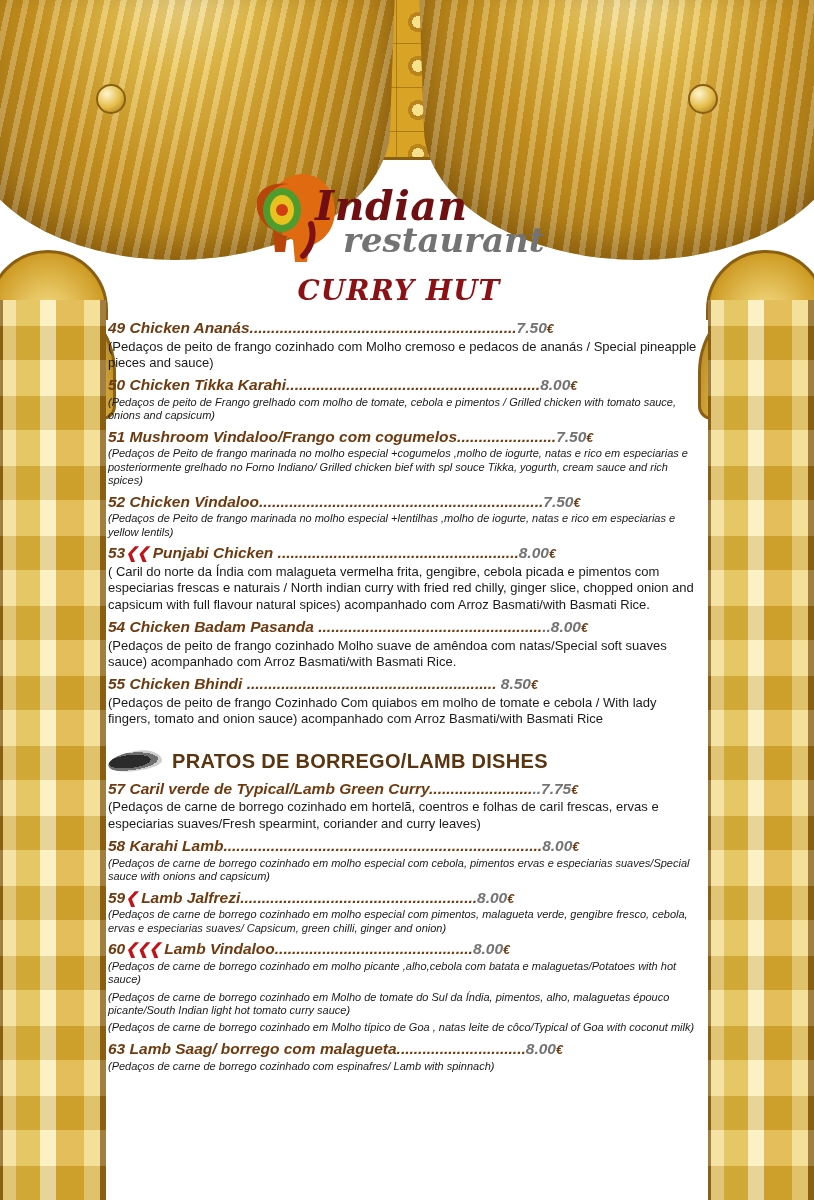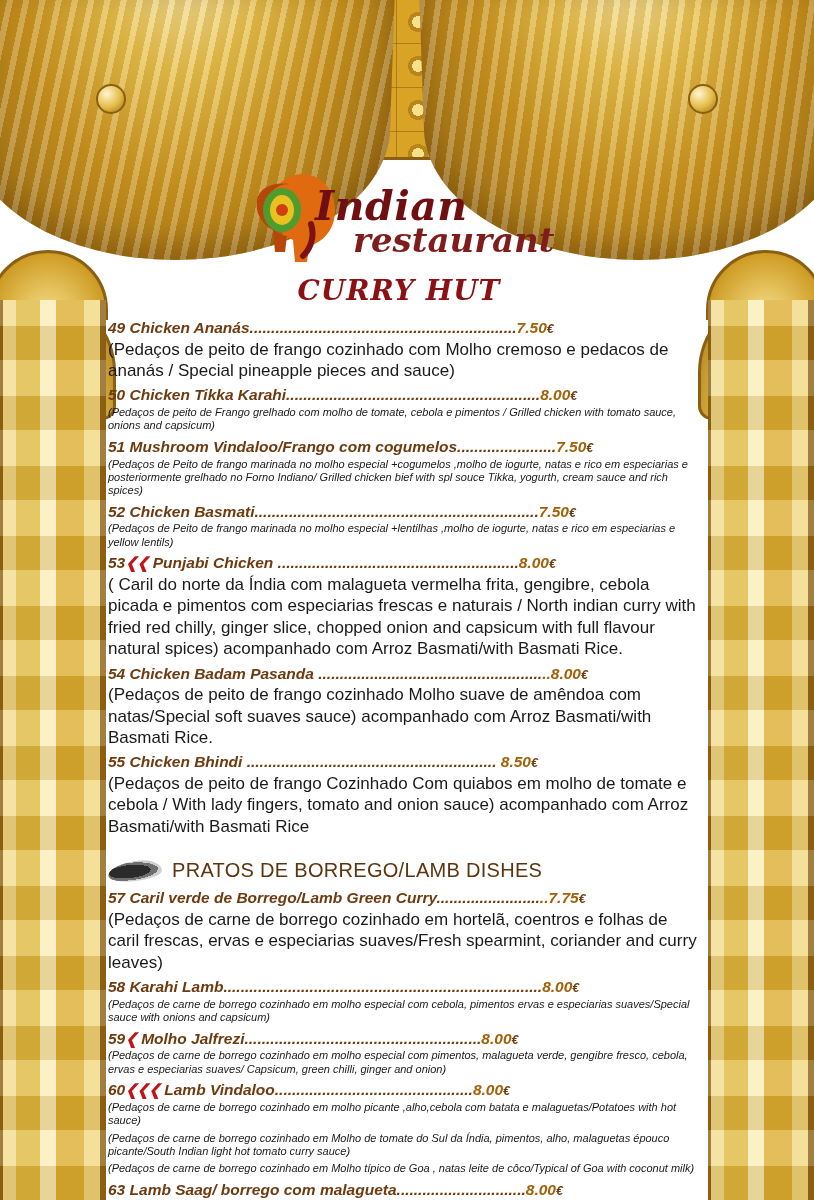--- a/index.html
+++ b/index.html
@@ -102,57 +102,57 @@
   }
   .logo-text {
     position:absolute; left:66px; top:26px; color:#7e1113;
     font-family:"DejaVu Serif", serif;
   }
   .logo-indian {
     font-size:41px; font-style:italic; font-weight:700; letter-spacing:.5px;
     color:#6f0f12; line-height:1;
   }
   .logo-restaurant {
-    font-size:34px; font-style:italic; font-weight:700; color:#7f1d1d;
-    line-height:1; margin-top:-4px; margin-left:38px;
+    font-size:34px; font-style:italic; font-weight:700; color:#737373;
+    line-height:1; margin-top:-4px; margin-left:28px;
   }
   .logo-curry {
     text-align:center; font-family:"DejaVu Serif", serif; font-style:italic;
     font-weight:700; font-size:28px; color:#8c1114; letter-spacing:1px;
     margin-top:-6px;
   }
 
   
   .menu {
     position:absolute; left:108px; top:318px; width:590px;
     z-index:6;
   }
   .item { margin-bottom:2px; }
   .line {
     font-style:italic; font-weight:700; color:#6e3b10;
     font-size:15.5px; line-height:1.25; letter-spacing:0;
     white-space:nowrap; overflow:hidden;
   }
   .line .dots { letter-spacing:0; }
-  .line .price { color:#a16207; }
+  .line .price { color:#737373; }
   .line .eur { font-size:12.5px; }
   .chili { color:#c0141a; font-size:15px; letter-spacing:-1px; }
   .desc {
-    color:#1a1a1a; font-size:17px; line-height:1.26; margin:1px 0 4px 0;
+    color:#1a1a1a; font-size:13px; line-height:1.26; margin:1px 0 4px 0;
   }
   .desc.small {
     font-style:italic; font-size:11px; line-height:1.22; color:#1a1a1a;
   }
   .section-head {
     display:flex; align-items:center; gap:10px;
     margin:22px 0 6px 0;
   }
   .section-title {
     font-family:"Liberation Sans", sans-serif;
-    font-weight:400; font-size:20px; color:#5b3510; letter-spacing:.3px;
+    font-weight:700; font-size:20px; color:#5b3510; letter-spacing:.3px;
   }
   .leaf {
     width:54px; height:20px;
     background:radial-gradient(ellipse at 40% 50%, #2b2b2b 0 46%, #6f6f6f 46% 62%, #cfcfcf 62% 100%);
     border-radius:60% 40% 55% 45%/60% 60% 40% 40%;
     transform:rotate(-6deg);
     flex:0 0 auto;
   }
 </style>
 </head>
@@ -202,21 +202,21 @@
         </div>
         <div class="item">
           <div class="line"><span>50</span><span> Chicken Tikka Karahi</span><span class="dots">...........................................................</span><span class="price">8.00</span><span class="eur">€</span></div>
           <div class="desc small">(Pedaços de peito de Frango grelhado com molho de tomate, cebola e pimentos / Grilled chicken with tomato sauce, onions and capsicum)</div>
         </div>
         <div class="item">
           <div class="line"><span>51</span><span> Mushroom Vindaloo/Frango com cogumelos</span><span class="dots">.......................</span><span class="price">7.50</span><span class="eur">€</span></div>
           <div class="desc small">(Pedaços de Peito de frango marinada no molho especial +cogumelos ,molho de iogurte, natas e rico em especiarias e posteriormente  grelhado no Forno Indiano/ Grilled chicken bief with spl souce Tikka, yogurth, cream sauce and rich spices)</div>
         </div>
         <div class="item">
-          <div class="line"><span>52</span><span> Chicken Basmati</span><span class="dots">..................................................................</span><span class="price">7.50</span><span class="eur">€</span></div>
+          <div class="line"><span>52</span><span> Chicken Vindaloo</span><span class="dots">..................................................................</span><span class="price">7.50</span><span class="eur">€</span></div>
           <div class="desc small">(Pedaços de Peito de frango marinada no molho especial +lentilhas ,molho de iogurte, natas e rico em especiarias e yellow lentils)</div>
         </div>
         <div class="item">
           <div class="line"><span>53</span><span class="chili">❮❮</span><span> Punjabi Chicken</span><span class="dots"> ........................................................</span><span class="price">8.00</span><span class="eur">€</span></div>
           <div class="desc">( Caril do norte da Índia com malagueta vermelha frita, gengibre, cebola picada e pimentos com especiarias frescas e naturais / North indian curry with fried red chilly, ginger slice, chopped onion and capsicum with full flavour natural spices) acompanhado com Arroz Basmati/with Basmati Rice.</div>
         </div>
         <div class="item">
           <div class="line"><span>54</span><span> Chicken Badam Pasanda</span><span class="dots"> ....................................................</span><span class="price">..8.00</span><span class="eur">€</span></div>
           <div class="desc">(Pedaços de peito de frango cozinhado Molho suave de amêndoa com natas/Special soft suaves sauce) acompanhado com Arroz Basmati/with Basmati Rice.</div>
         </div>
@@ -226,29 +226,29 @@
         </div>
       </div>
 
     <div class="section-head">
       <div class="leaf"></div>
       <div class="section-title">PRATOS DE BORREGO/LAMB DISHES</div>
     </div>
 
     <div id="lamb-list">
         <div class="item">
-          <div class="line"><span>57</span><span> Caril verde de Borrego/Lamb Green Curry</span><span class="dots">........................</span><span class="price">..7.75</span><span class="eur">€</span></div>
+          <div class="line"><span>57</span><span> Caril verde de Typical/Lamb Green Curry</span><span class="dots">........................</span><span class="price">..7.75</span><span class="eur">€</span></div>
           <div class="desc">(Pedaços de carne de borrego cozinhado em hortelã, coentros e folhas de caril frescas, ervas e especiarias suaves/Fresh spearmint, coriander and curry leaves)</div>
         </div>
         <div class="item">
           <div class="line"><span>58</span><span> Karahi Lamb</span><span class="dots">..........................................................................</span><span class="price">8.00</span><span class="eur">€</span></div>
           <div class="desc small">(Pedaços de carne de borrego cozinhado em molho especial com cebola, pimentos ervas e especiarias suaves/Special sauce with onions and capsicum)</div>
         </div>
         <div class="item">
-          <div class="line"><span>59</span><span class="chili">❮</span><span>  Molho Jalfrezi</span><span class="dots">.......................................................</span><span class="price">8.00</span><span class="eur">€</span></div>
+          <div class="line"><span>59</span><span class="chili">❮</span><span>  Lamb Jalfrezi</span><span class="dots">.......................................................</span><span class="price">8.00</span><span class="eur">€</span></div>
           <div class="desc small"> (Pedaços de carne de borrego cozinhado em molho especial com pimentos, malagueta verde, gengibre fresco, cebola, ervas e especiarias suaves/ Capsicum, green chilli, ginger and onion)</div>
         </div>
         <div class="item">
           <div class="line"><span>60</span><span class="chili">❮❮❮</span><span> Lamb Vindaloo</span><span class="dots">..............................................</span><span class="price">8.00</span><span class="eur">€</span></div>
           <div class="desc small">(Pedaços de carne de borrego cozinhado em molho picante ,alho,cebola com batata e malaguetas/Potatoes with hot sauce)</div>
         </div>
         <div class="item">
           <div class="desc small">(Pedaços de carne de borrego cozinhado em Molho de tomate do Sul da Índia, pimentos, alho, malaguetas épouco picante/South Indian light hot tomato curry sauce)</div>
         </div>
         <div class="item">

